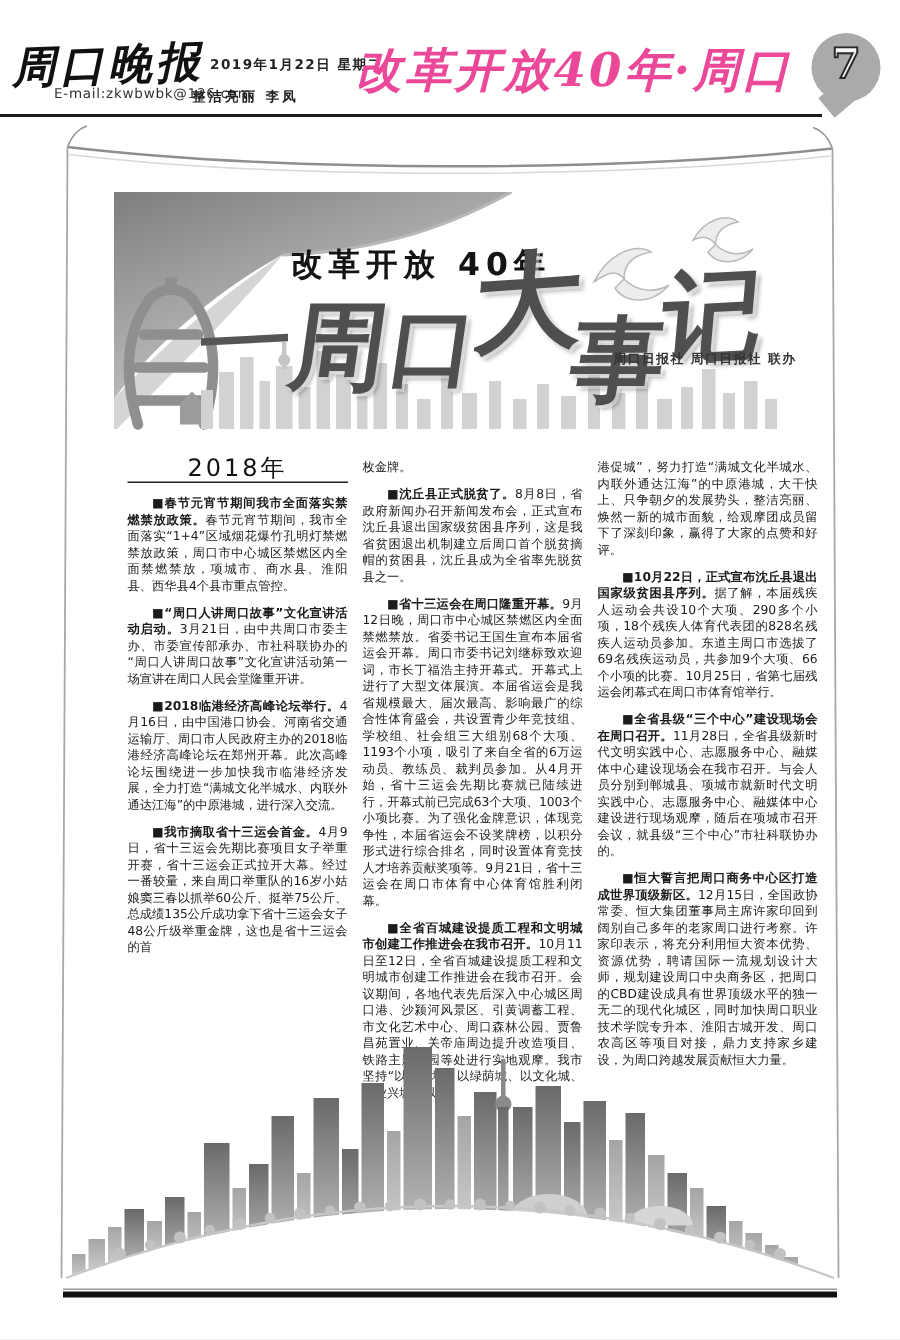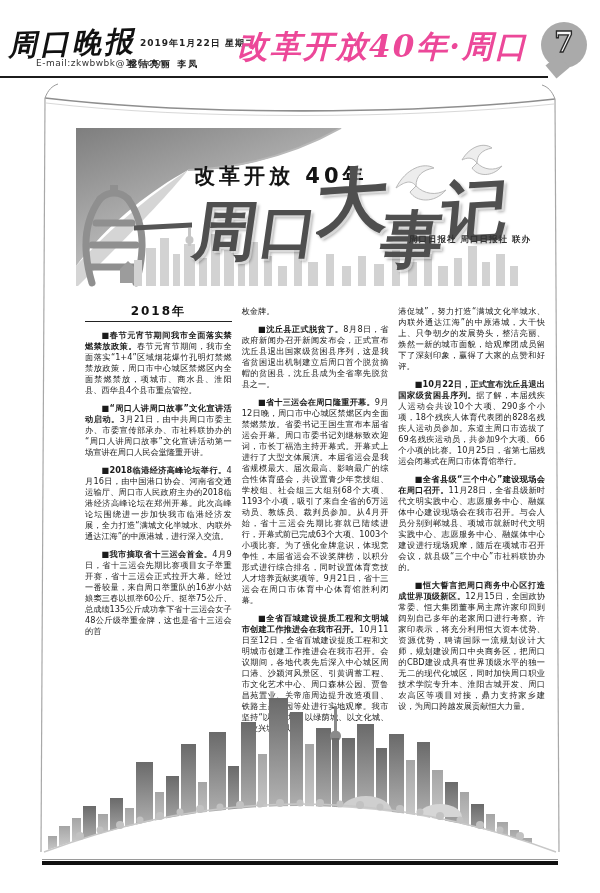--- a/index.html
+++ b/index.html
@@ -46,21 +46,21 @@
           transform:skewY(-3deg);}
   .credits{position:absolute;right:2px;top:106px;font-size:8.5px;font-weight:bold;
           color:#333;letter-spacing:1px;}
 
   
   .cols{position:absolute;left:85px;top:306px;width:460px;display:flex;gap:10px;}
   .col{width:148px;font-size:8.2px;line-height:11px;text-align:justify;color:#1b1b1b;}
   .col p{margin:0 0 7px 0;text-indent:2em;}
   .col p.cont{text-indent:0;}
   .col b{font-weight:bold;}
-  .year-header{text-align:center;font-weight:bold;font-size:12px;letter-spacing:2px;
+  .year-header{text-align:center;font-weight:normal;font-size:16px;letter-spacing:2px;
           color:#111;border-bottom:1.5px solid #222;padding-bottom:4px;margin-bottom:8px;}
 
   
   .skyline{position:absolute;left:40px;top:686px;}
   .bottom-rule-thin{position:absolute;left:42px;top:859px;width:516px;height:1px;background:#9a9a9a;}
   .bottom-rule-thick{position:absolute;left:42px;top:861px;width:516px;height:3.5px;background:#111;}
 </style>
 </head>
 <body>
 

